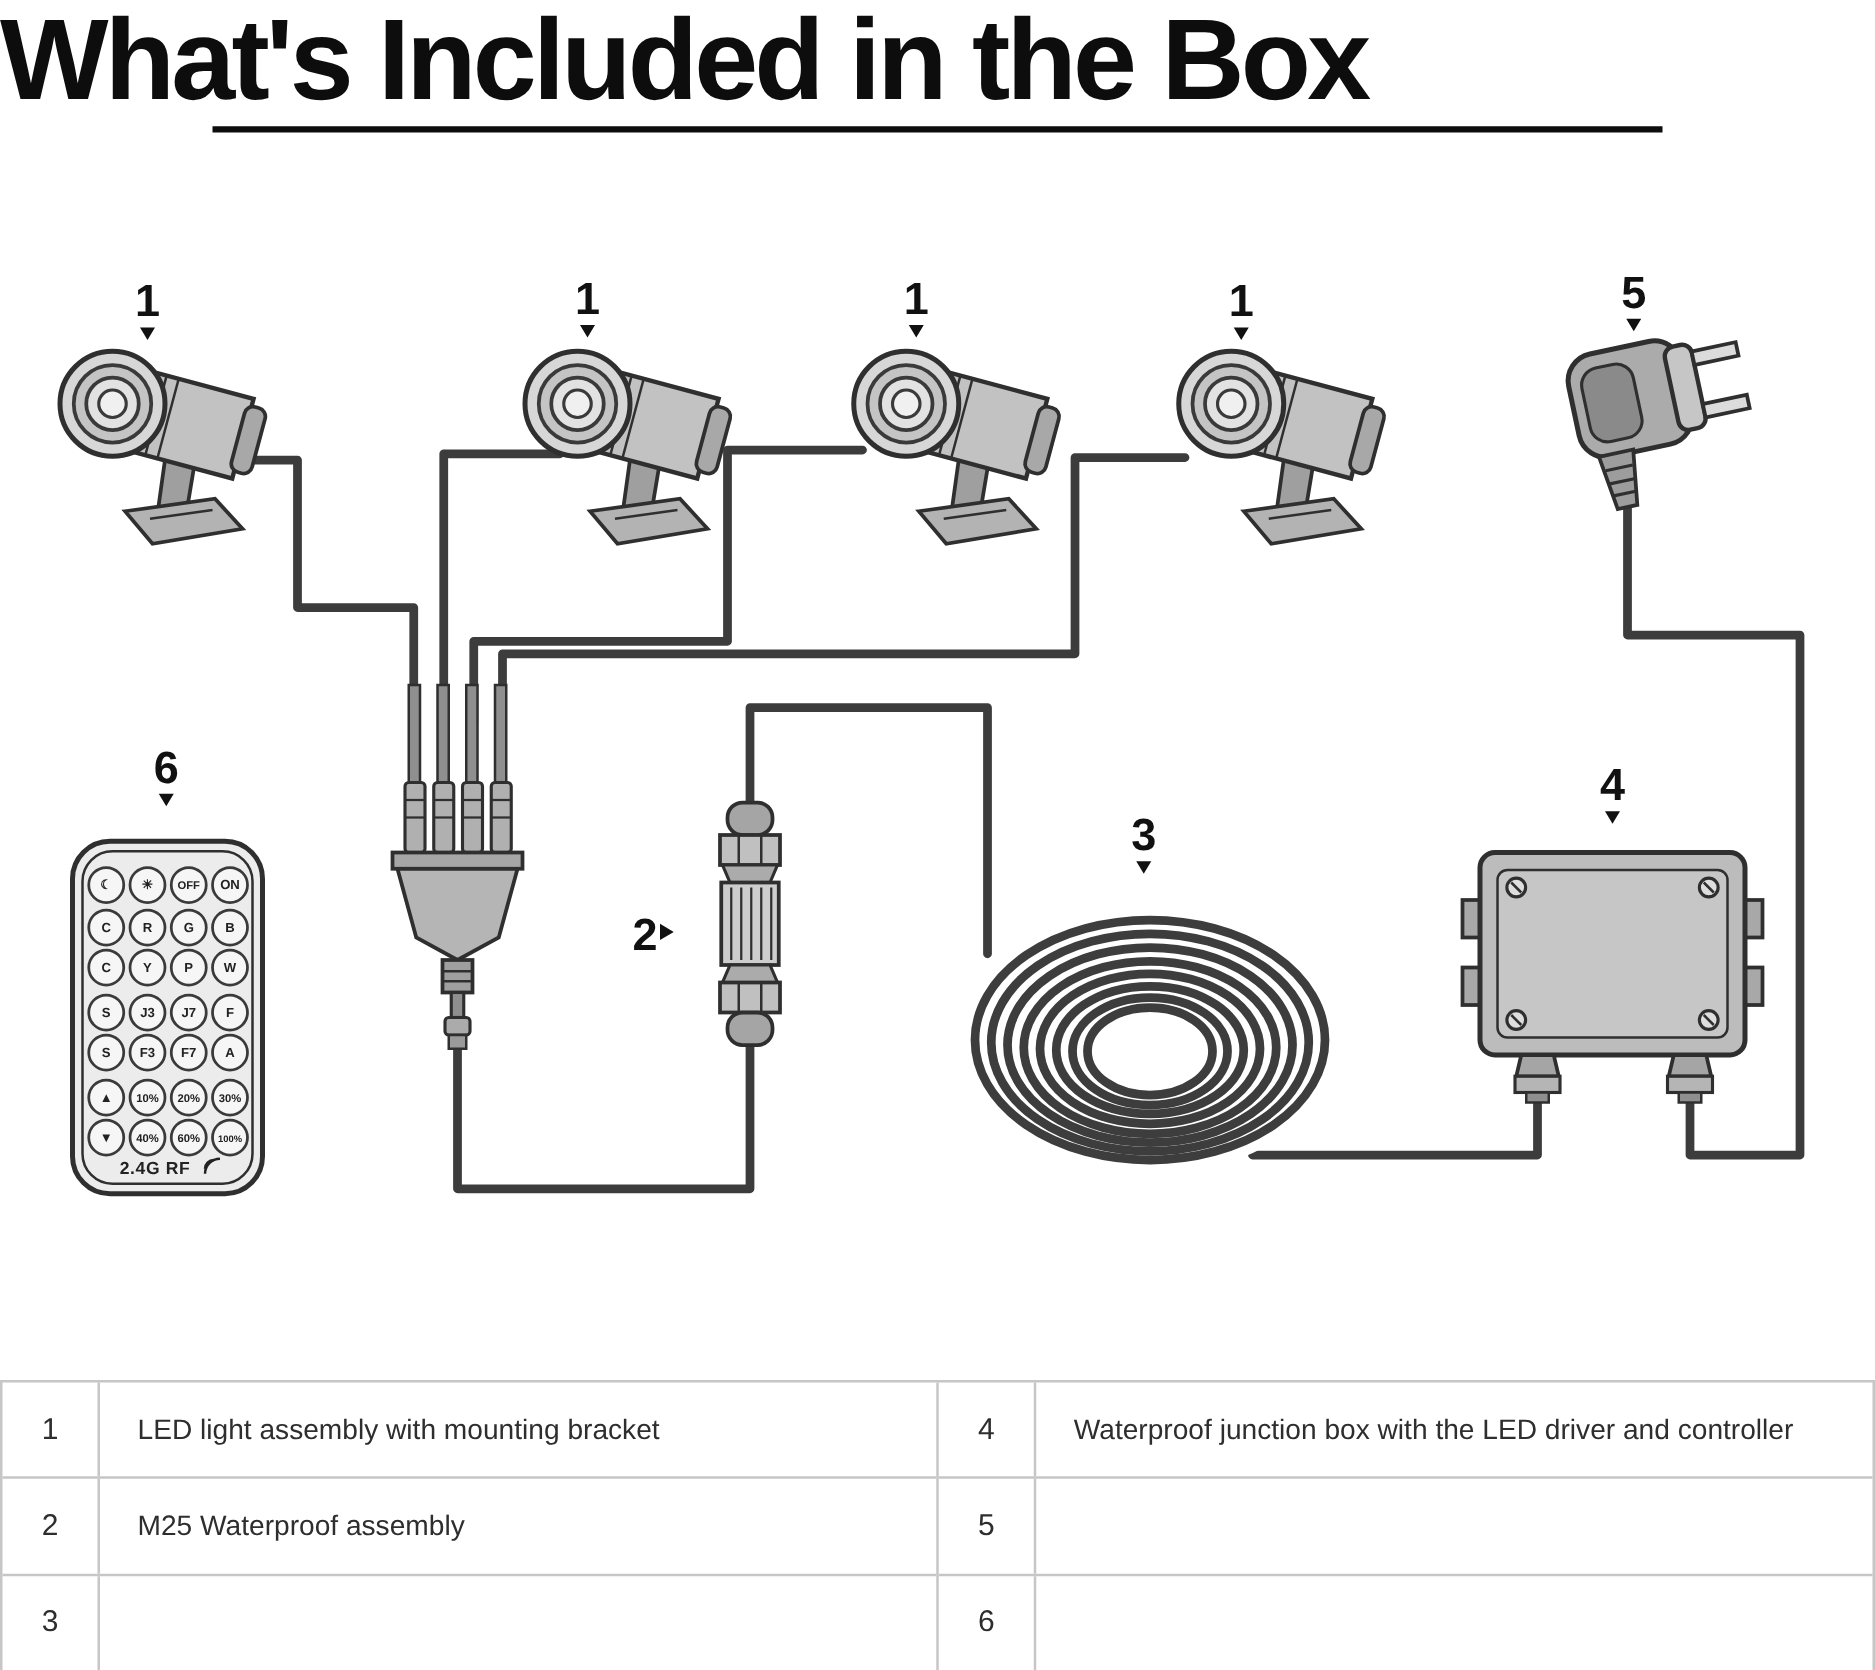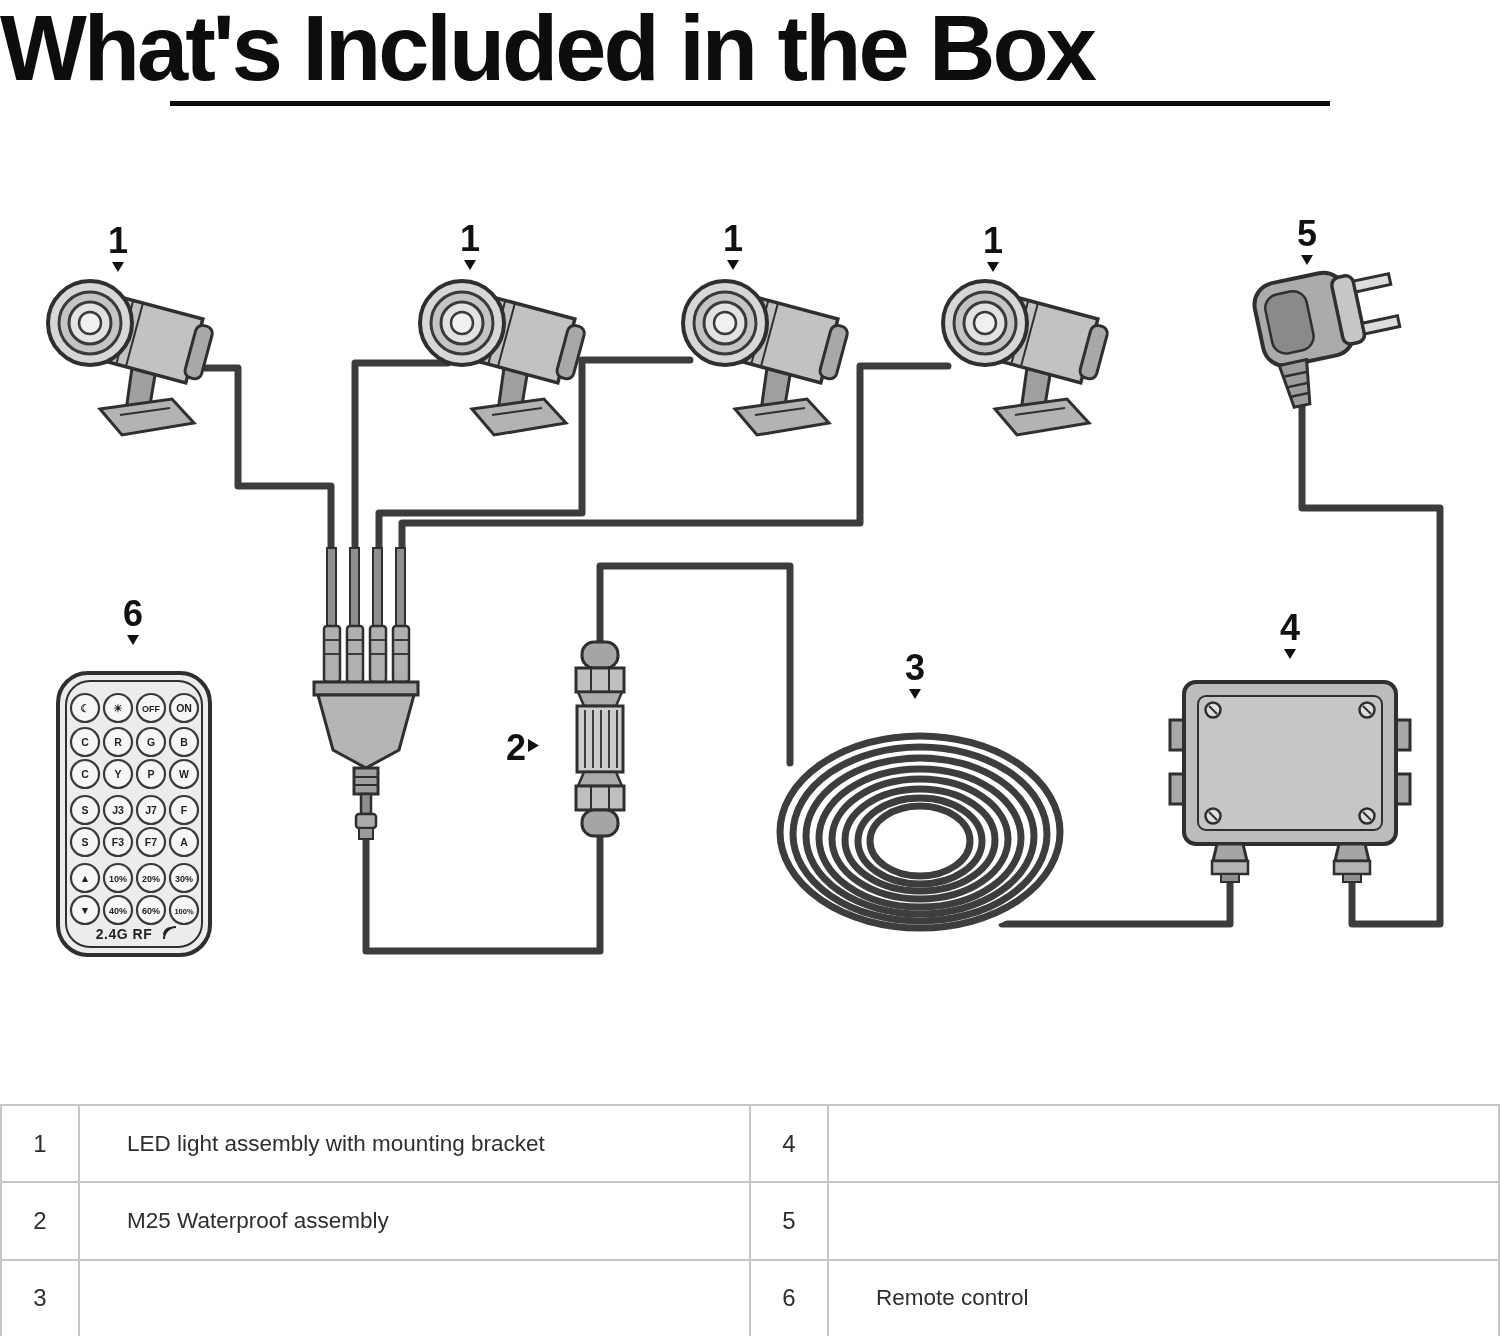--- a/index.html
+++ b/index.html
@@ -26,21 +26,21 @@
   .parts-table{
     position:absolute;left:0;right:0;top:1104px;bottom:0;display:flex;
     border-top:2px solid #c6c6c6;border-left:2px solid #c6c6c6;border-right:2px solid #c6c6c6;
     background:#fff;color:#2e2e2e;
   }
   .pt-col{flex:1;display:flex;flex-direction:column;}
   .pt-col.left{border-right:2px solid #c6c6c6;}
   .pt-row{flex:1;display:flex;border-bottom:2px solid #c6c6c6;}
   .pt-row.last{border-bottom:none;}
   .pt-num{width:76px;display:flex;align-items:center;justify-content:center;border-right:2px solid #c6c6c6;font-size:24px;}
-  .pt-desc{flex:1;display:flex;align-items:center;padding-left:47px;font-size:22.5px;}
+  .pt-desc{flex:1;display:flex;align-items:center;padding-left:30px;font-size:22.5px;}
 </style>
 </head>
 <body>
 
 <h1 class="title">What's Included in the Box</h1>
 <div class="title-rule"></div>
 
 <svg class="diagram" width="1500" height="986" viewBox="0 0 1500 986">
   <defs>
     <g id="spotlight">
@@ -305,22 +305,22 @@
       <div class="pt-num">2</div>
       <div class="pt-desc">M25 Waterproof assembly</div>
     </div>
     <div class="pt-row last">
       <div class="pt-num">3</div>
     </div>
   </div>
   <div class="pt-col">
     <div class="pt-row">
       <div class="pt-num">4</div>
+      <div class="pt-desc">Waterproof junction box with the LED driver and controller</div>
     </div>
     <div class="pt-row">
       <div class="pt-num">5</div>
     </div>
     <div class="pt-row last">
       <div class="pt-num">6</div>
-      <div class="pt-desc">Remote control</div>
     </div>
   </div>
 </div>
 
 </body></html>

